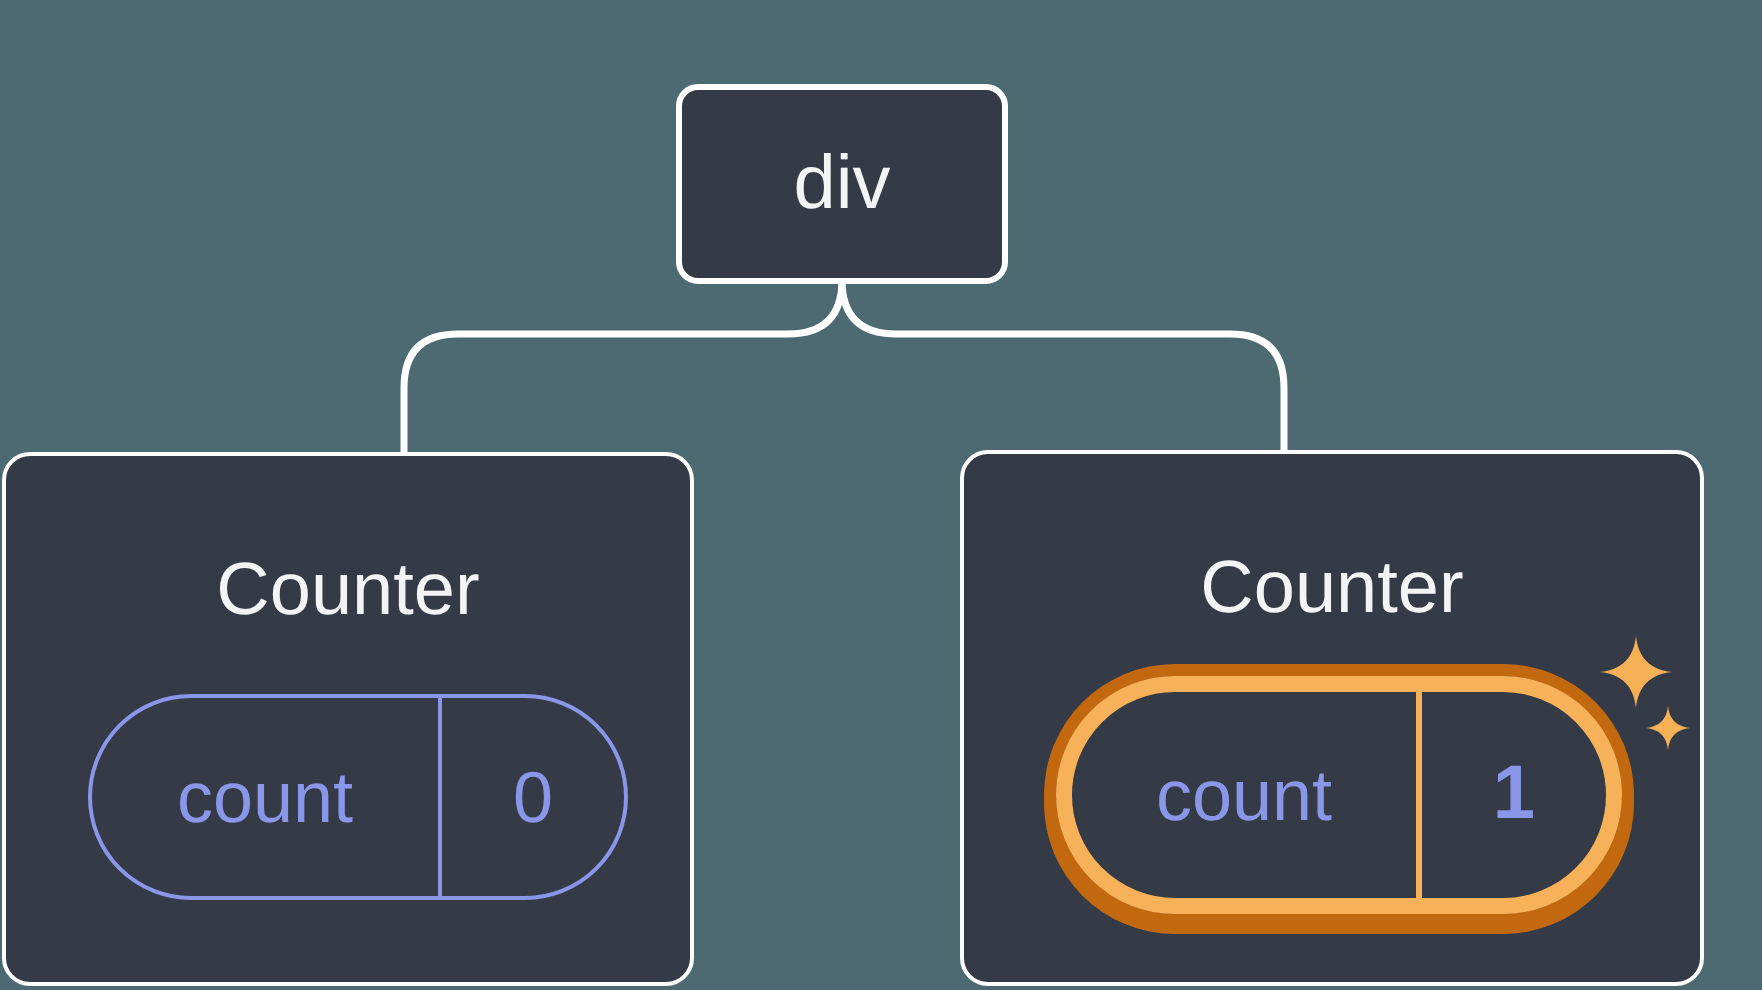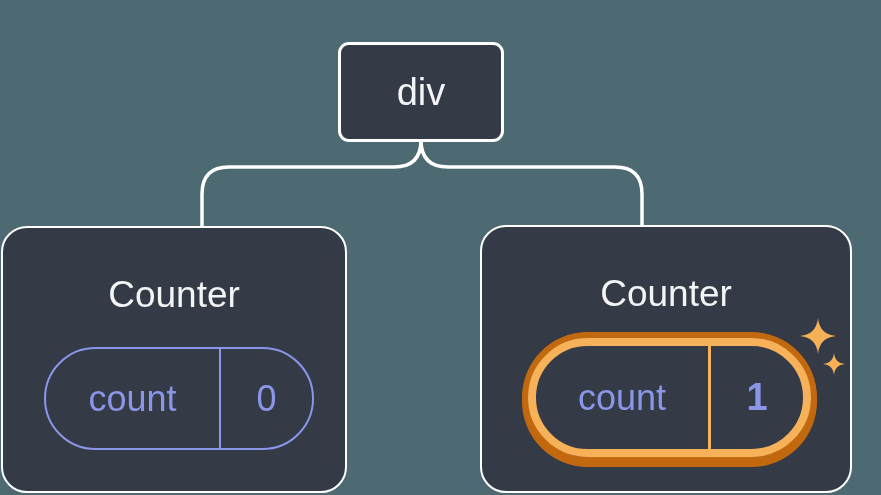--- a/index.html
+++ b/index.html
@@ -34,21 +34,21 @@
     align-items: center;
     justify-content: center;
     color: #f2f4f6;
     font-size: 38px;
     margin-top: 39px;
   }
   .card {
     position: absolute;
     background: #343a46;
     border: 2.5px solid #ffffff;
-    border-radius: 26px;
+    border-radius: 14px;
     box-sizing: border-box;
   }
   .card-left {
     left: 1px;
     top: 226px;
     width: 346px;
     height: 267px;
   }
   .card-right {
     left: 480px;

